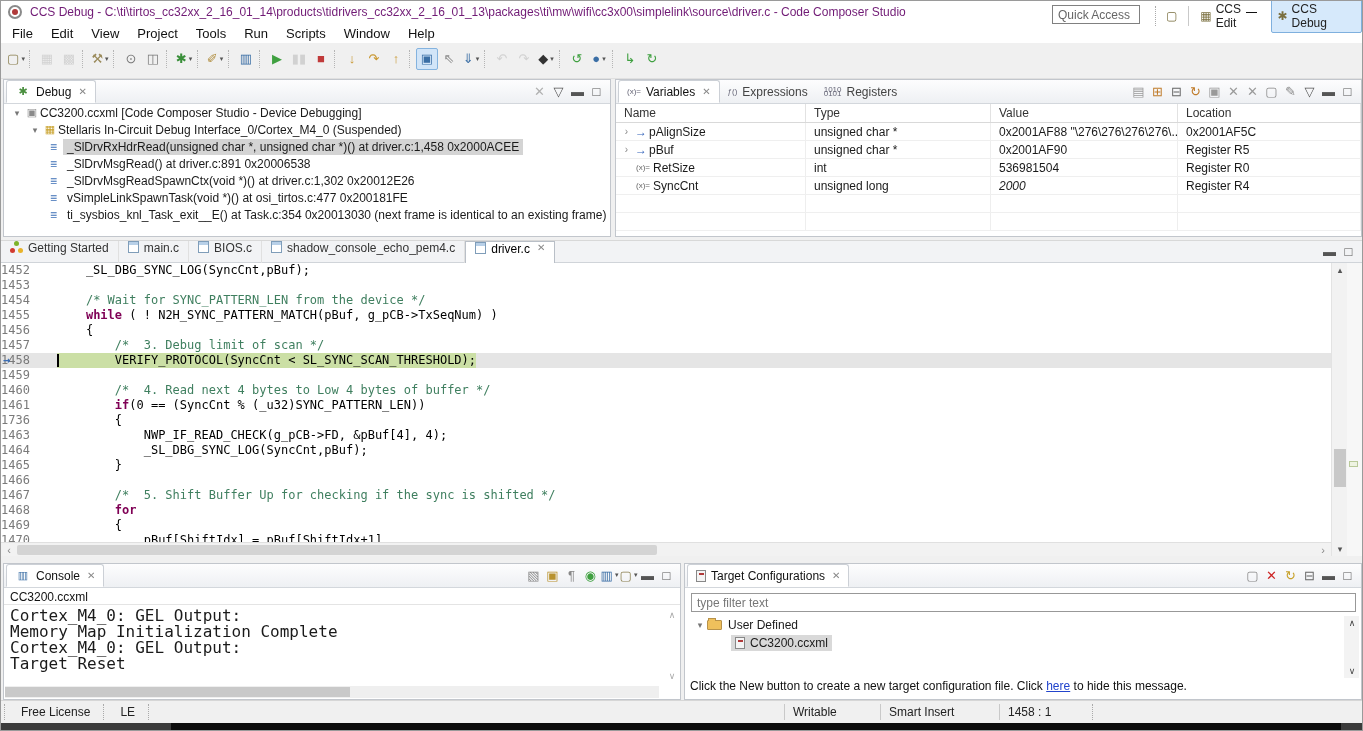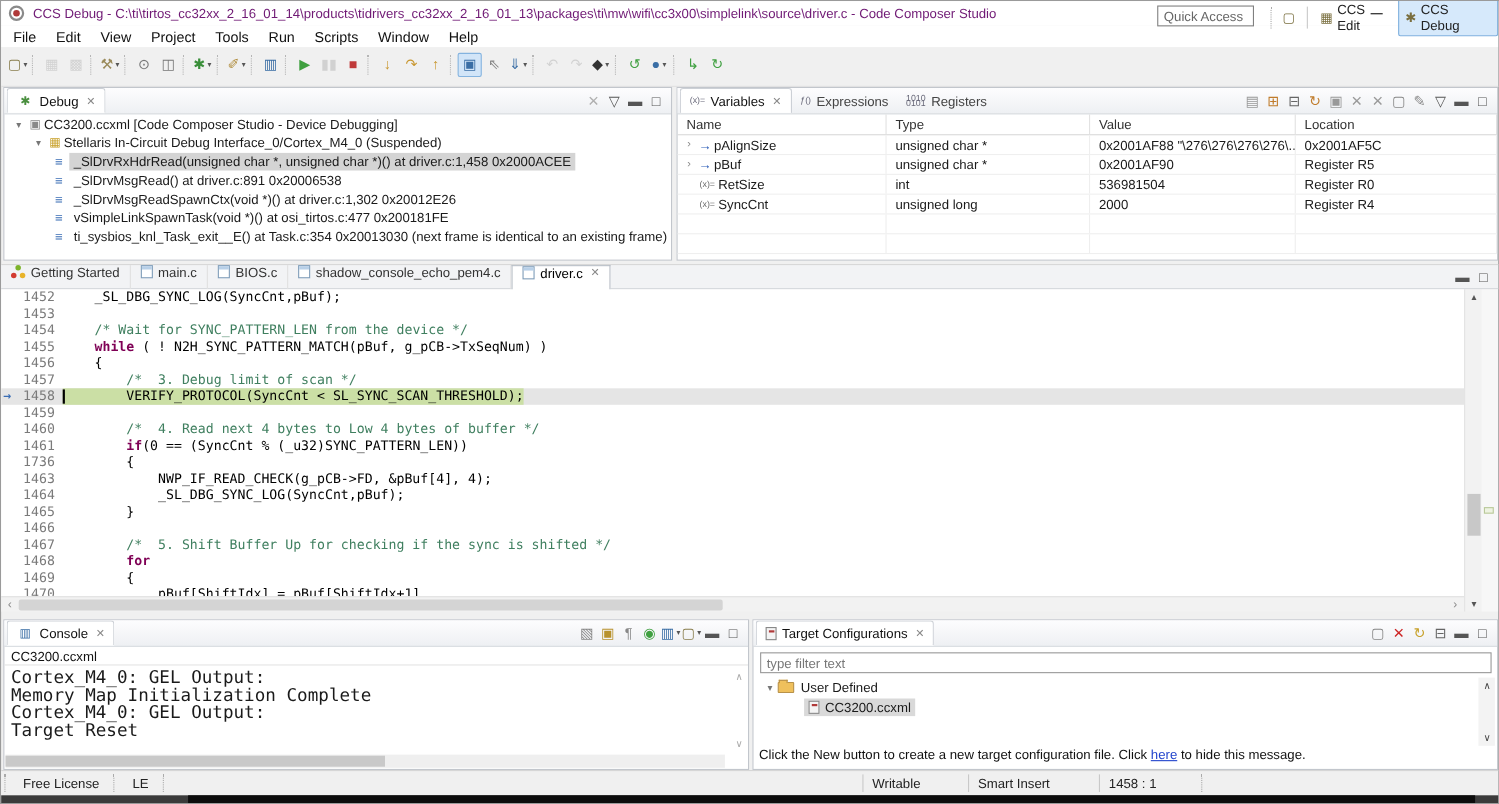--- a/index.html
+++ b/index.html
@@ -83,21 +83,21 @@
   .fic::before { content:""; position:absolute; left:0; top:0; right:0; height:3px; background:#b8d0e8; }
   .gs-icon { width:13px; height:13px; position:relative; flex:none; }
   .gs-icon::before { content:""; position:absolute; left:4px; top:0; width:5px; height:5px; border-radius:50%; background:#7db32a; }
   .gs-icon::after  { content:""; position:absolute; left:0px; top:7px; width:5px; height:5px; border-radius:50%;
                      background:#d23b30; box-shadow:8px 0 0 #e8b32a; }
   .etools { margin-left:auto; display:flex; align-items:center; padding-right:6px; }
   .codearea { position:absolute; left:0; top:262px; width:1330px; height:279px; background:#fff;
               overflow:hidden; font-family:"DejaVu Sans Mono","Liberation Mono",monospace; font-size:12px; }
   .cl { height:15px; display:flex; white-space:pre; position:relative; }
   .cl.cur { background:#e5e5e5; }
-  .lnum { width:56px; flex:none; color:#7a7a7a; padding-left:20px; }
+  .lnum { width:56px; flex:none; color:#7a7a7a; }
   .seg.p { color:#000; } .seg.k { color:#7f0055; font-weight:bold; } .seg.c { color:#3f7f5f; }
   .hl { background:#cbdfa5; }
   .caret { position:absolute; left:56px; top:1px; width:1.5px; height:13px; background:#000; }
   .ip-arrow { position:absolute; left:2px; width:14px; height:15px; color:#3b6eb5; font-weight:bold;
               font-size:12px; line-height:15px; }
   .ehscroll { position:absolute; left:0; top:541px; width:1330px; height:14px; background:#f2f2f2;
               border-top:1px solid #e0e0e0; display:flex; align-items:center; }
   .sarrow { width:16px; text-align:center; color:#888; font-size:11px; }
   .hthumb { height:10px; background:#d4d4d4; border-radius:2px; }
   .evscroll { position:absolute; left:1330px; top:262px; width:16px; height:293px; background:#f2f2f2;
@@ -434,21 +434,21 @@
           <span class="vc" style="width: 187px;">536981504</span>
           <span class="vc" style="width: 183px;">Register R0</span>
         </div>
         <div class="vrow">
           <span class="vc" style="width: 190px; padding-left: 4px;">
             <span class="vexp"> </span>
             <span class="vico-sc">(x)=</span>
             <span>SyncCnt</span>
           </span>
           <span class="vc" style="width: 185px;">unsigned long</span>
-          <span class="vc" style="width: 187px;">2000</span>
+          <span class="vc" style="width: 187px; font-style: italic;">2000</span>
           <span class="vc" style="width: 183px;">Register R4</span>
         </div>
         <div class="vrow">
           <span class="vc" style="width: 190px;"></span>
           <span class="vc" style="width: 185px;"></span>
           <span class="vc" style="width: 187px;"></span>
           <span class="vc" style="width: 183px;"></span>
         </div>
         <div class="vrow">
           <span class="vc" style="width: 190px;"></span>

